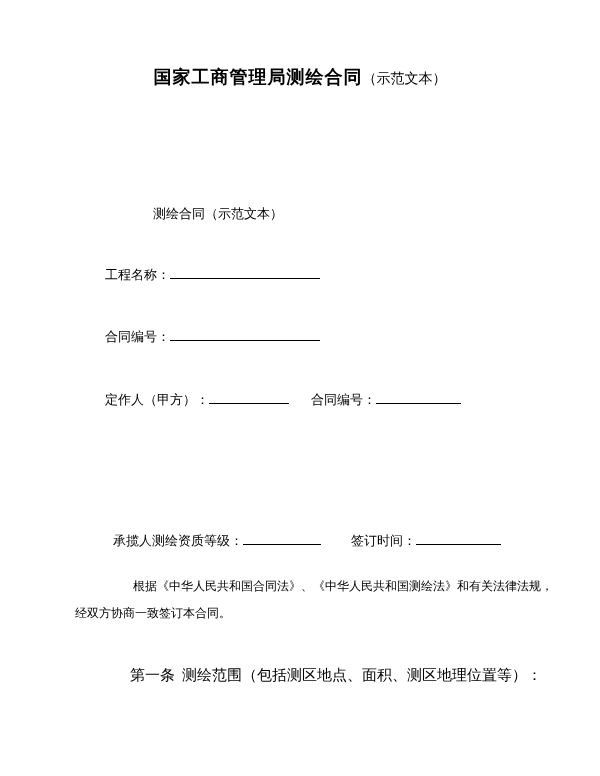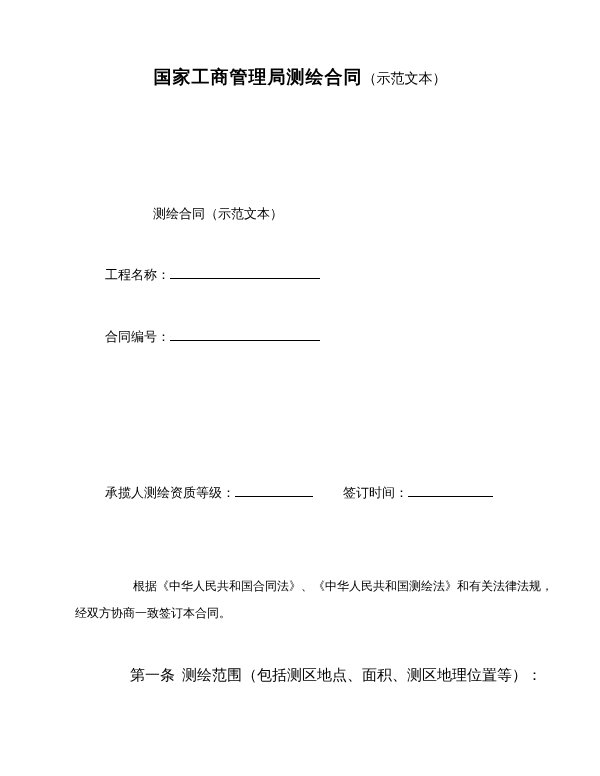--- a/index.html
+++ b/index.html
@@ -45,21 +45,21 @@
   .w80  { width:80px;  }
   .w85  { width:85px;  }
   .w78  { width:78px;  }
   .gap22 { margin-left:22px; }
   .gap30 { margin-left:30px; }
   .subtitle          { top:205px;margin-left:48px; }
   .row-project       { top:266px; }
   .row-contract      { top:328px; }
   .row-party-a       { top:391px; }
   .row-party-b       { top:453px; }
-  .row-qualification { top:484px; }
+  .row-qualification { top:532px;margin-left:8px; }
   .intro-line1       { top:578px; left:133px; font-size:12px; }
   .intro-line2       { top:605px; left:75px;  font-size:12px; }
   .article-line      { top:666px; left:130px; font-size:15px; }
   .article-no        { margin-right:7px; }
 </style>
 </head>
 <body>
 
 <div class="page">
 
@@ -70,20 +70,23 @@
   <div class="line subtitle">测绘合同（示范文本）</div>
 
   <div class="line row-project">
     <span>工程名称：</span><span class="blank w150"></span>
   </div>
 
   <div class="line row-contract">
     <span>合同编号：</span><span class="blank w150"></span>
   </div>
 
+  <div class="line row-party-a">
+    <span>定作人（甲方）：</span><span class="blank w80"></span><span class="gap22">合同编号：</span><span class="blank w85"></span>
+  </div>
 
 
   <div class="line row-qualification">
     <span>承揽人测绘资质等级：</span><span class="blank w78"></span><span class="gap30">签订时间：</span><span class="blank w85"></span>
   </div>
 
   <div class="line intro-line2">经双方协商一致签订本合同。</div>
 
   <div class="line intro-line1">根据《中华人民共和国合同法》、《中华人民共和国测绘法》和有关法律法规，</div>
 

